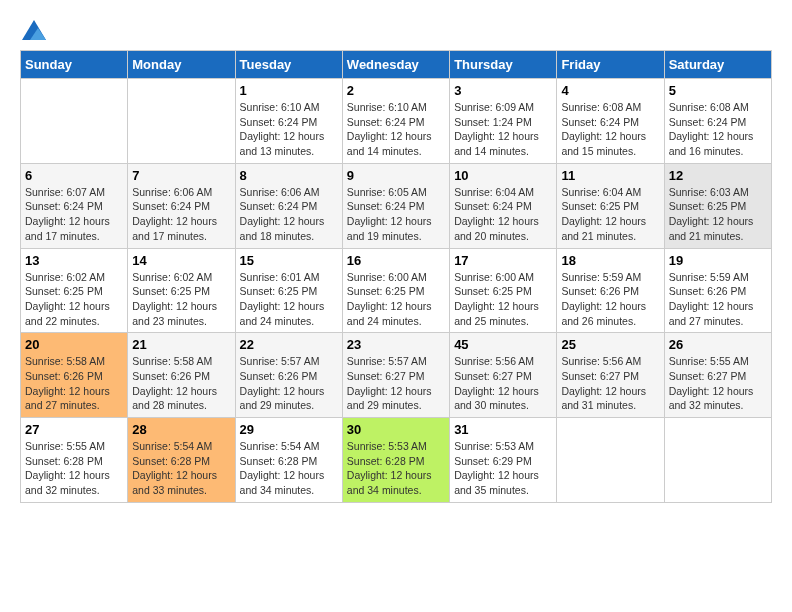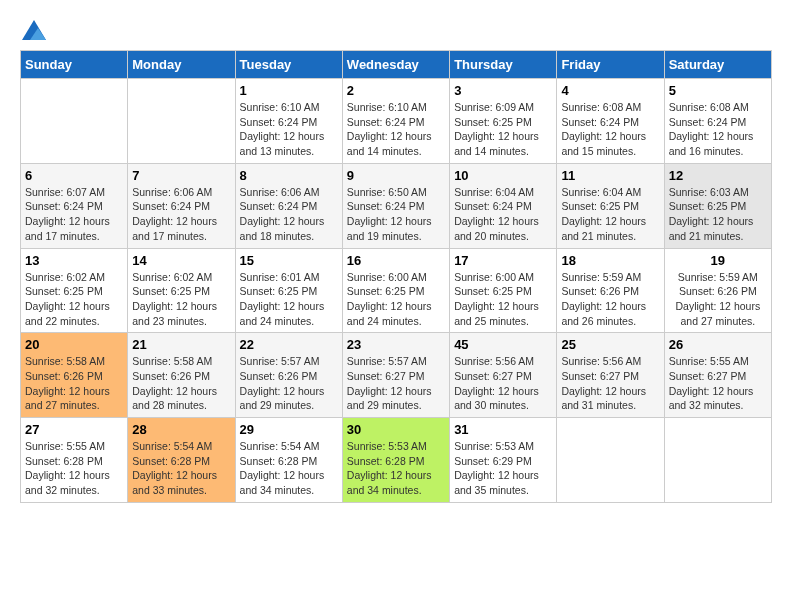--- a/index.html
+++ b/index.html
@@ -135,21 +135,21 @@
         </td>
         <td style="background: rgb(255, 255, 255);">
           <span class="day-number">2</span>
           <div class="day-info" style="white-space: pre-line;">Sunrise: 6:10 AM
 Sunset: 6:24 PM
 Daylight: 12 hours and 14 minutes.</div>
         </td>
         <td style="background: rgb(255, 255, 255);">
           <span class="day-number">3</span>
           <div class="day-info" style="white-space: pre-line;">Sunrise: 6:09 AM
-Sunset: 6:25 PM
+Sunset: 1:24 PM
 Daylight: 12 hours and 14 minutes.</div>
         </td>
         <td style="background: rgb(255, 255, 255);">
           <span class="day-number">4</span>
           <div class="day-info" style="white-space: pre-line;">Sunrise: 6:08 AM
 Sunset: 6:24 PM
 Daylight: 12 hours and 15 minutes.</div>
         </td>
         <td style="background: rgb(255, 255, 255);">
           <span class="day-number">5</span>
@@ -172,21 +172,21 @@
 Daylight: 12 hours and 17 minutes.</div>
         </td>
         <td style="background: rgb(245, 245, 245);">
           <span class="day-number">8</span>
           <div class="day-info" style="white-space: pre-line;">Sunrise: 6:06 AM
 Sunset: 6:24 PM
 Daylight: 12 hours and 18 minutes.</div>
         </td>
         <td style="background: rgb(245, 245, 245);">
           <span class="day-number">9</span>
-          <div class="day-info" style="white-space: pre-line;">Sunrise: 6:50 AM
+          <div class="day-info" style="white-space: pre-line;">Sunrise: 6:05 AM
 Sunset: 6:24 PM
 Daylight: 12 hours and 19 minutes.</div>
         </td>
         <td style="background: rgb(245, 245, 245);">
           <span class="day-number">10</span>
           <div class="day-info" style="white-space: pre-line;">Sunrise: 6:04 AM
 Sunset: 6:24 PM
 Daylight: 12 hours and 20 minutes.</div>
         </td>
         <td style="background: rgb(245, 245, 245);">
@@ -232,21 +232,21 @@
           <div class="day-info" style="white-space: pre-line;">Sunrise: 6:00 AM
 Sunset: 6:25 PM
 Daylight: 12 hours and 25 minutes.</div>
         </td>
         <td style="background: rgb(255, 255, 255);">
           <span class="day-number">18</span>
           <div class="day-info" style="white-space: pre-line;">Sunrise: 5:59 AM
 Sunset: 6:26 PM
 Daylight: 12 hours and 26 minutes.</div>
         </td>
-        <td style="background: rgb(255, 255, 255); text-align: center;">
+        <td style="background: rgb(255, 255, 255);">
           <span class="day-number">19</span>
           <div class="day-info" style="white-space: pre-line;">Sunrise: 5:59 AM
 Sunset: 6:26 PM
 Daylight: 12 hours and 27 minutes.</div>
         </td>
       </tr>
       <tr>
         <td style="background: #fdba74; margin-left: 38px;">
           <span class="day-number">20</span>
           <div class="day-info" style="white-space: pre-line;">Sunrise: 5:58 AM

